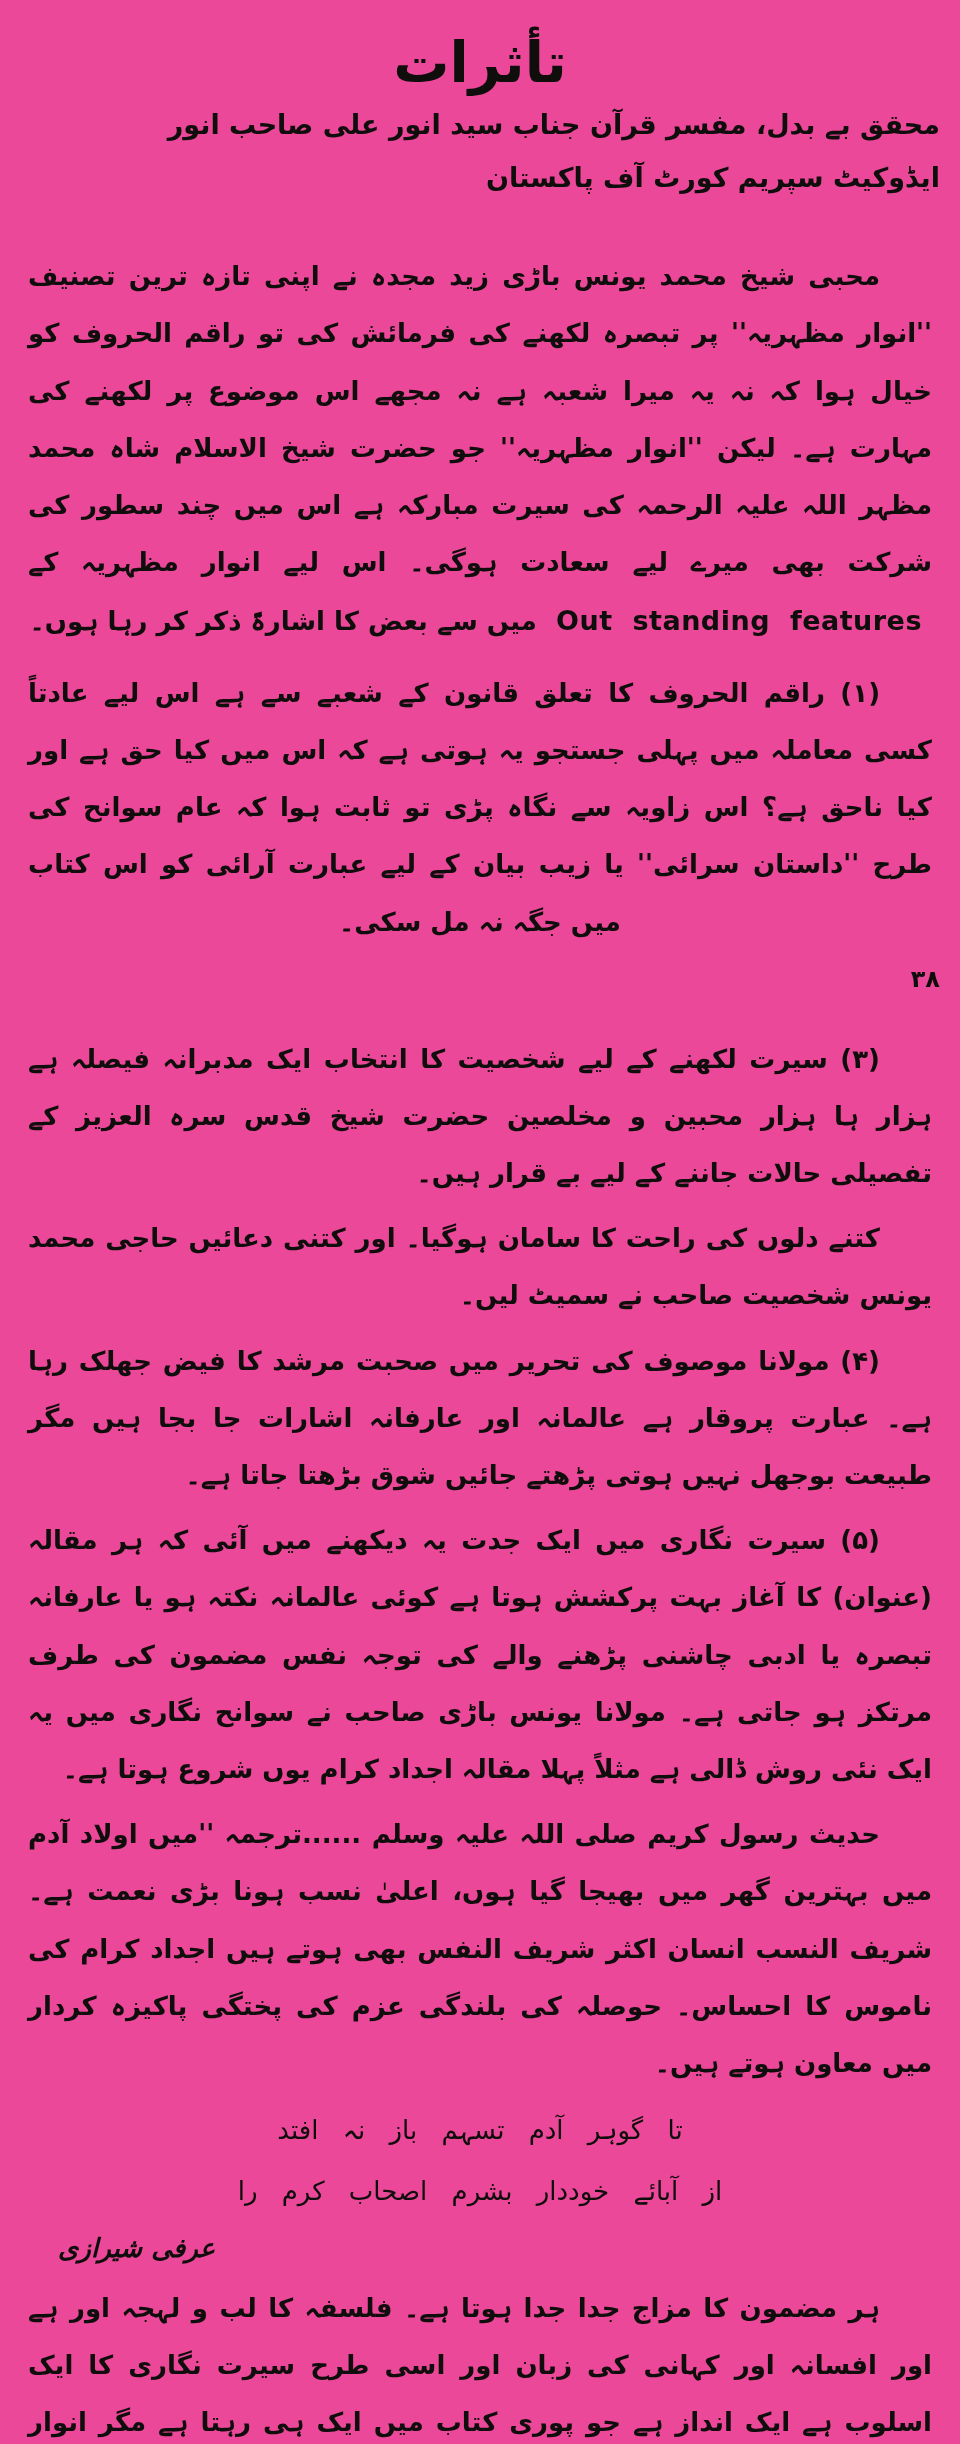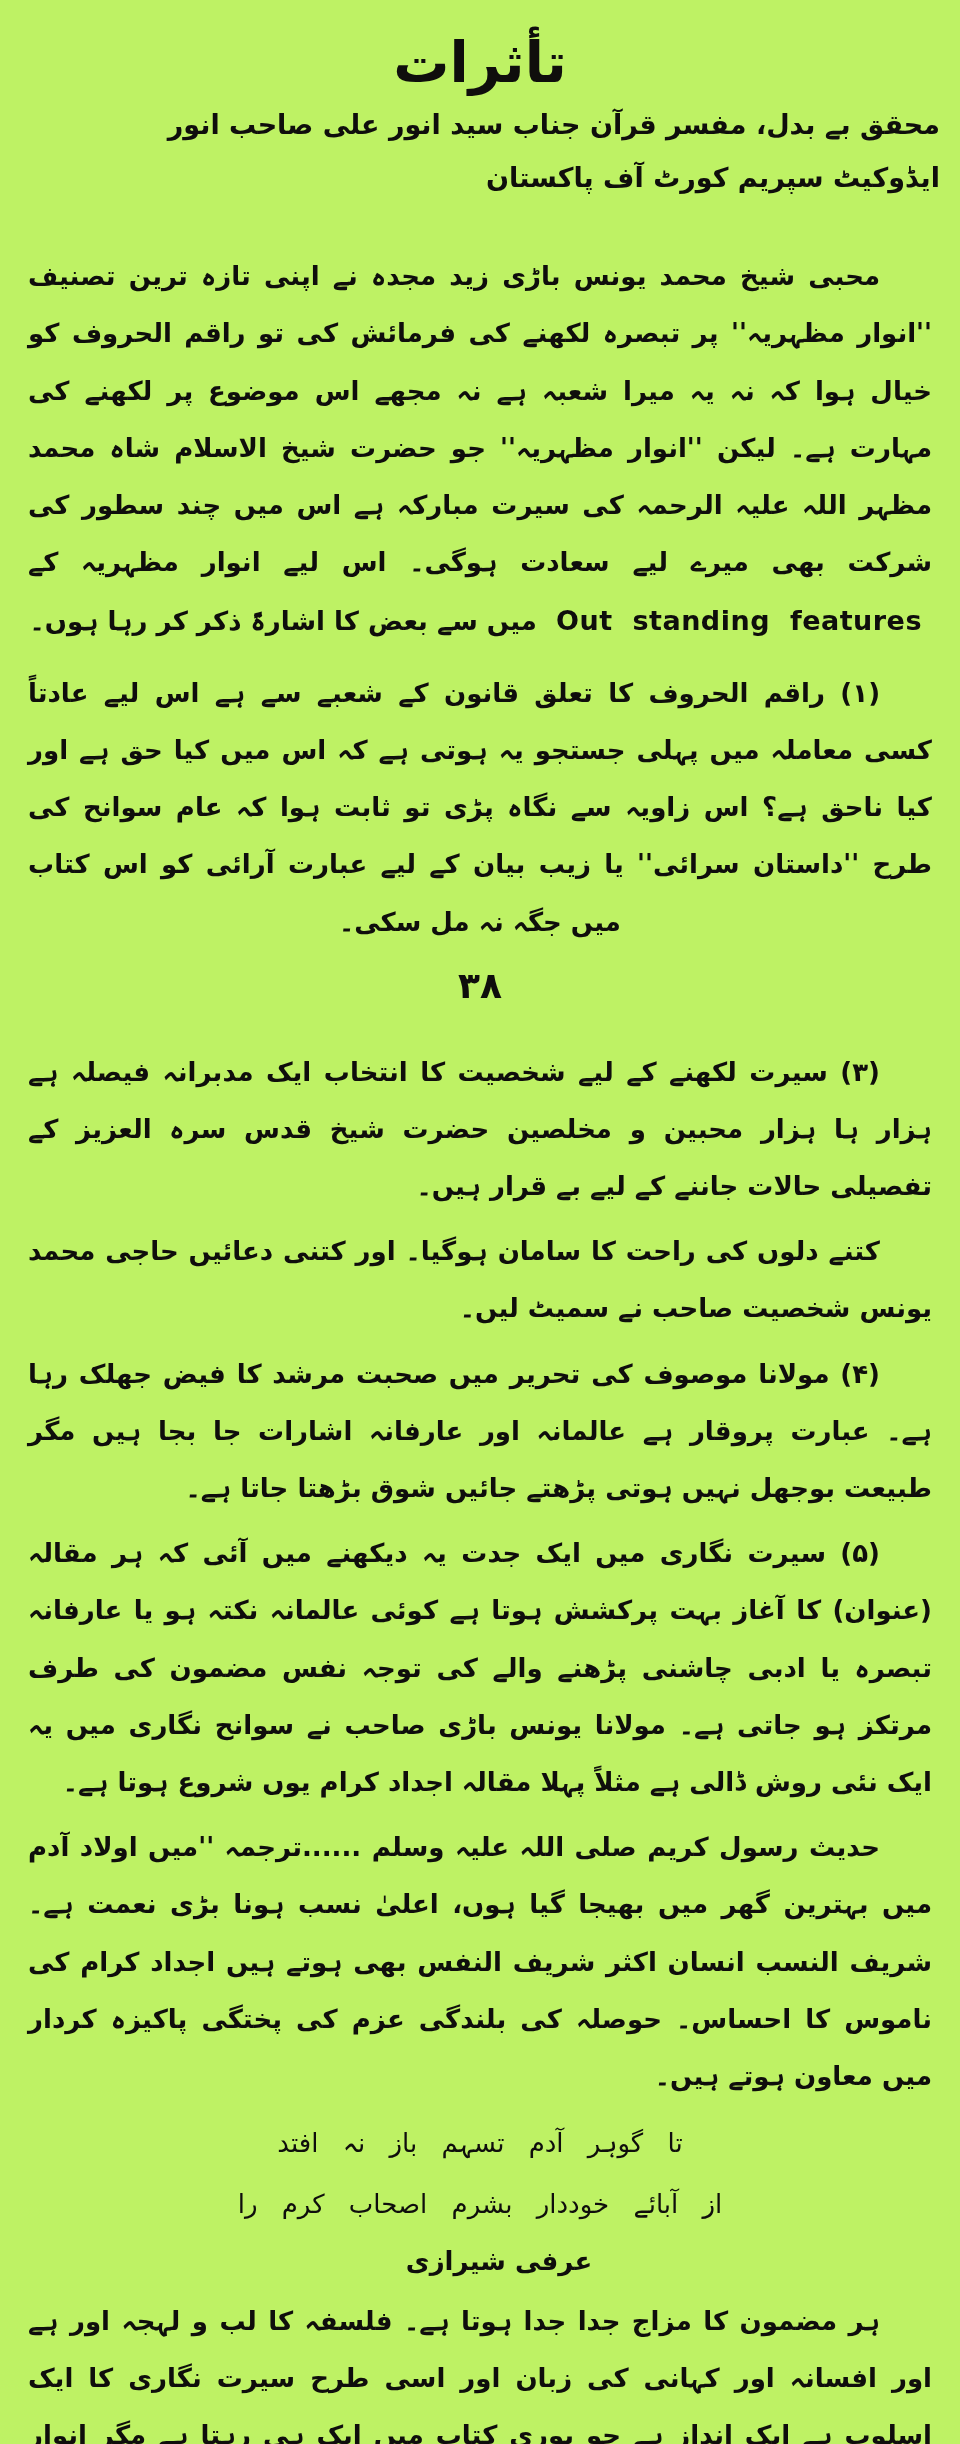--- a/index.html
+++ b/index.html
@@ -2,21 +2,21 @@
 <html lang="ur"><head>
 <meta charset="utf-8">
 <style>
   html, body { margin: 0; padding: 0; background: #ffffff; }
 
   .page {
     position: relative;
     width: 960px;
     height: 2444px;
     box-sizing: border-box;
-    background: #bef264;
+    background: #ec4899;
     color: #0f0e0c;
     direction: rtl;
     font-family: "DejaVu Sans", "Liberation Sans", sans-serif;
     padding: 14px 20px 0 20px;
     overflow: hidden;
   }
 
   .title {
     margin: 16px 0 4px 0;
     text-align: center;
@@ -59,42 +59,42 @@
     font-size: 27px;
     font-weight: 700;
     letter-spacing: 0.5px;
     word-spacing: 10px;
     text-indent: 0;
     padding: 0 10px;
   }
 
   .page-number {
     margin: 14px 0 24px 0;
-    text-align: center;
-    font-size: 36px;
+    font-size: 24px;
     font-weight: 700;
     letter-spacing: 2px;
   }
 
   .couplet {
     margin: 8px 0 0 0;
     text-align: center;
     font-size: 26px;
     font-weight: 400;
     line-height: 2.35;
     word-spacing: 16px;
   }
 
   .attribution {
     margin: 2px 0 6px 0;
-    text-align: center;
+    text-align: left;
     font-size: 26px;
     font-weight: 600;
     padding-left: 38px;
     line-height: 1.9;
+    font-style: italic;
   }
 </style>
 </head>
 <body>
 
 <main class="page">
 
   <h1 class="title">تأثرات</h1>
 
   <p class="byline">محقق بے بدل، مفسر قرآن جناب سید انور علی صاحب انور</p>

